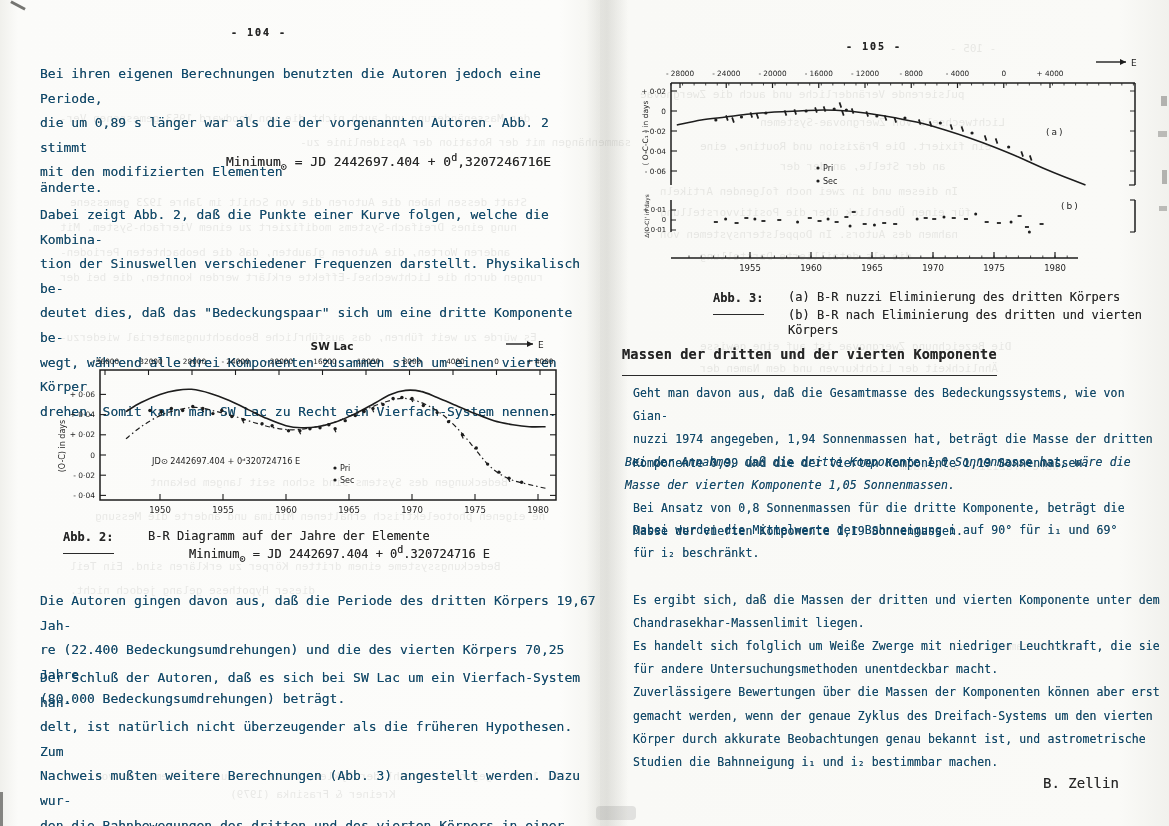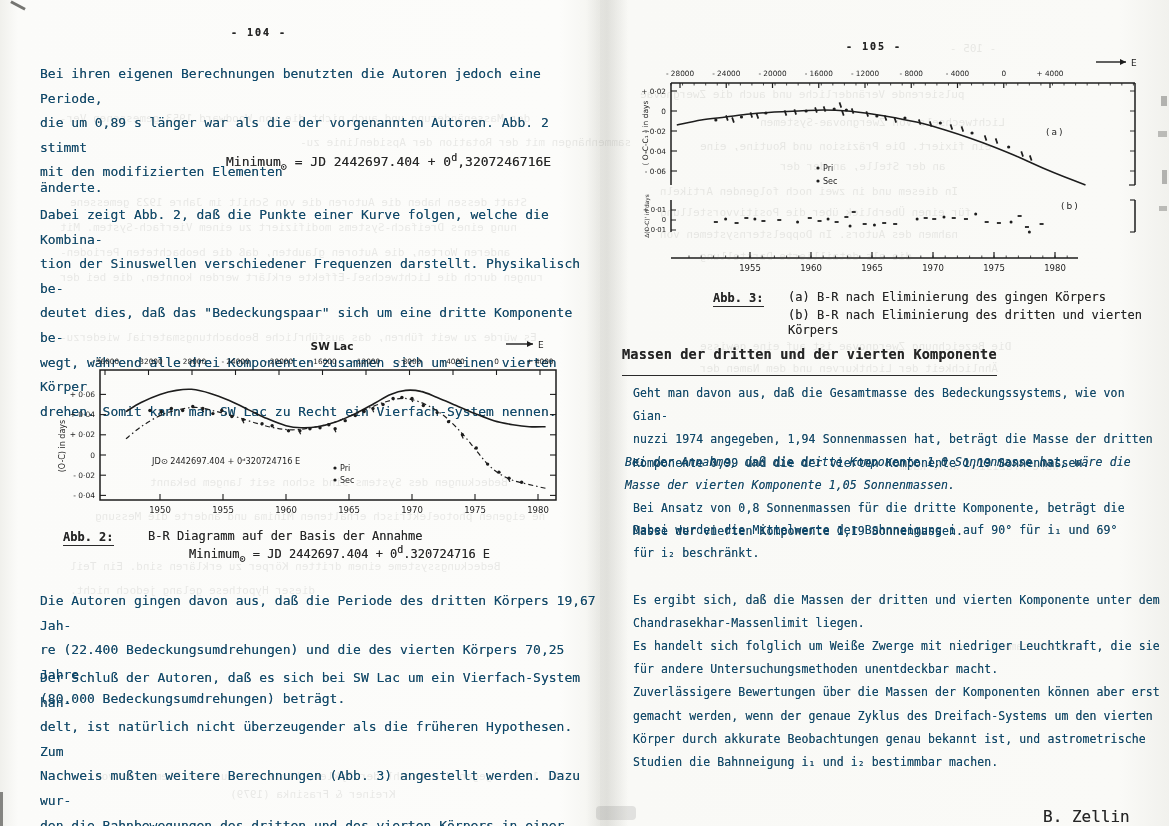--- a/index.html
+++ b/index.html
@@ -15,27 +15,27 @@
   .gutter{position:absolute;top:0;left:586px;width:42px;height:826px;
     background:linear-gradient(90deg,rgba(120,120,110,0) 0,rgba(120,120,110,.14) 50%,rgba(120,120,110,0) 100%);}
   .btext{
     position:absolute;white-space:pre-line;
     font:13px/24.6px "DejaVu Sans Mono","Liberation Mono",monospace;
     color:#0c4a6e;text-shadow:0 0 .45px rgba(30,30,30,.55);
   }
   .rtext{font-size:11.5px;line-height:23.2px;letter-spacing:.1px;}
   .pagenum{position:absolute;font-weight:bold;font-size:10px;letter-spacing:2px;text-shadow:0 0 .6px rgba(20,20,20,.7);}
   .caption{position:absolute;font-size:12px;line-height:14.5px;white-space:pre-line;text-shadow:0 0 .4px rgba(30,30,30,.5);}
-  .cap-label{font-weight:bold;border-bottom:1.4px solid #2a2a2a;padding-bottom:1px;}
+  .cap-label{font-weight:bold;border-bottom:1.4px solid #2a2a2a;padding-bottom:9px;}
   .heading{position:absolute;font-size:13.5px;font-weight:bold;letter-spacing:.2px;
     border-bottom:1.5px solid #2a2a2a;padding-bottom:13px;text-shadow:0 0 .5px rgba(20,20,20,.6);}
   .formula{position:absolute;font-size:13px;text-shadow:0 0 .45px rgba(30,30,30,.55);margin-left:41px;}
   .formula sub{font-size:10px;vertical-align:-4px;}
   .formula sup{font-size:10px;vertical-align:5px;}
-  .sig{position:absolute;font-size:16px;text-shadow:0 0 .4px rgba(30,30,30,.5);margin-top:32px;}
+  .sig{position:absolute;font-size:14px;text-shadow:0 0 .4px rgba(30,30,30,.5);}
   .ghost{
     position:absolute;font-size:11px;color:#62625c;opacity:.12;
     transform:scaleX(-1);filter:blur(.4px);white-space:nowrap;
     font-family:"DejaVu Sans Mono","Liberation Mono",monospace;
   }
   .artifact{position:absolute;background:#3c3c38;}
   svg text{font-family:"DejaVu Sans","Liberation Sans",sans-serif;fill:#1d1d1d;}
   .figsvg{position:absolute;}
 </style>
 </head>
@@ -180,21 +180,21 @@
       <g>
         <circle cx="279" cy="134" r="1.6" fill="#1d1d1d"></circle>
         <text x="284" y="137" font-size="8">Pri</text>
         <circle cx="279" cy="146" r="1.6" fill="#1d1d1d"></circle>
         <text x="284" y="149" font-size="8">Sec</text>
       </g>
     </g>
   </svg>
 
 <div class="caption" style="left:63px;top:530px;"><span class="cap-label">Abb. 2:</span></div>
-<div class="caption" style="left:148px;top:529px;">B-R Diagramm auf der Basis der Annahme</div>
+<div class="caption" style="left:148px;top:529px;">B-R Diagramm auf der Jahre der Elemente</div>
 <div class="caption formula" style="left:148px;top:543px;font-size:12px;"><span>Minimum</span><sub>⊙</sub><span> = JD 2442697.404 + 0</span><sup>d</sup><span>.320724716 E</span></div>
 
 <div class="btext" style="left:40px;top:589px;width:565px;">Die Autoren gingen davon aus, daß die Periode des dritten Körpers 19,67 Jah-
 re (22.400 Bedeckungsumdrehungen) und die des vierten Körpers 70,25 Jahre
 (80.000 Bedeckungsumdrehungen) beträgt.</div>
 <div class="btext" style="left:40px;top:666px;width:560px;">Der Schluß der Autoren, daß es sich bei SW Lac um ein Vierfach-System han-
 delt, ist natürlich nicht überzeugender als die früheren Hypothesen. Zum
 Nachweis mußten weitere Berechnungen (Abb. 3) angestellt werden. Dazu wur-
 den die Bahnbewegungen des dritten und des vierten Körpers in einer Formel
 dargestellt.</div>
@@ -419,21 +419,21 @@
       <line x1="295" y1="205" x2="295" y2="199" stroke="#1d1d1d" stroke-width="1.2"></line>
       <text x="295" y="218" font-size="8.5" text-anchor="middle">1970</text>
       <line x1="356" y1="205" x2="356" y2="199" stroke="#1d1d1d" stroke-width="1.2"></line>
       <text x="356" y="218" font-size="8.5" text-anchor="middle">1975</text>
       <line x1="417" y1="205" x2="417" y2="199" stroke="#1d1d1d" stroke-width="1.2"></line>
       <text x="417" y="218" font-size="8.5" text-anchor="middle">1980</text>
     </g>
   </svg>
 
 <div class="caption" style="left:713px;top:291px;"><span class="cap-label">Abb. 3:</span></div>
-<div class="caption" style="left:788px;top:290px;">(a) B-R nach Eliminierung des gingen Körpers</div>
+<div class="caption" style="left:788px;top:290px;">(a) B-R nuzzi Eliminierung des dritten Körpers</div>
 <div class="caption" style="left:788px;top:308px;">(b) B-R nach Eliminierung des dritten und vierten Körpers</div>
 
 <div class="heading" style="left:622px;top:346px;">Massen der dritten und der vierten Komponente</div>
 
 <div class="btext rtext" style="left:633px;top:382px;width:530px;">Geht man davon aus, daß die Gesamtmasse des Bedeckungssystems, wie von Gian-
 nuzzi 1974 angegeben, 1,94 Sonnenmassen hat, beträgt die Masse der dritten
 Komponente 0,99 und die der vierten Komponente 1,19 Sonnenmassen.</div>
 <div class="btext rtext" style="left:625px;top:451px;width:530px;font-style:italic;">Bei der Annahme, daß die dritte Komponente 1,0 Sonnenmasse hat, wäre die
 Masse der vierten Komponente 1,05 Sonnenmassen.</div>
 <div class="btext rtext" style="left:633px;top:497px;width:530px;">Bei Ansatz von 0,8 Sonnenmassen für die dritte Komponente, beträgt die

